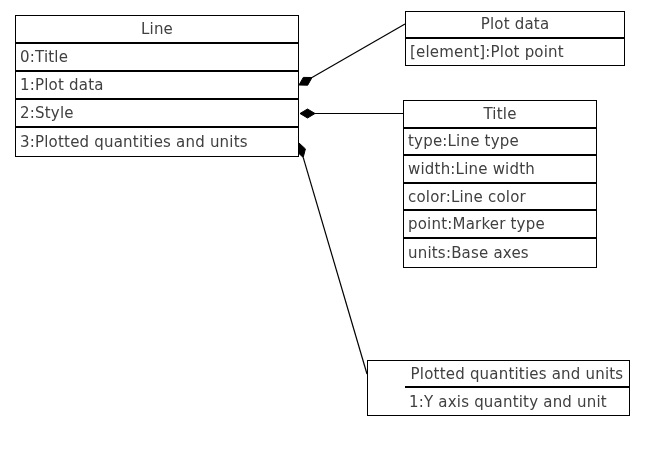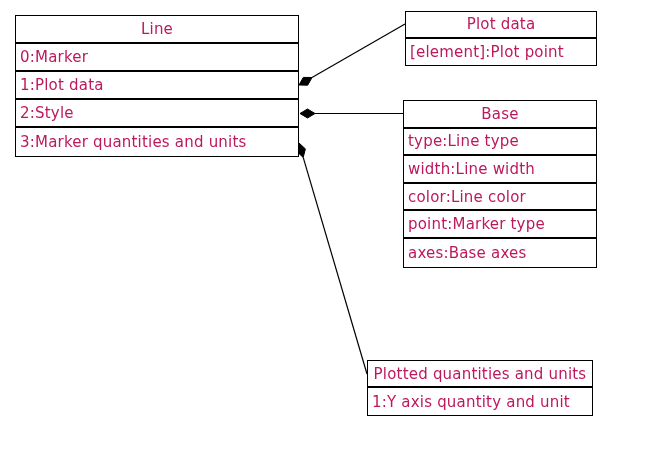--- a/index.html
+++ b/index.html
@@ -2,21 +2,21 @@
 <html><head>
 <meta charset="utf-8">
 <style>
   html, body { margin: 0; padding: 0; background: #ffffff; }
   .canvas {
     position: relative;
     width: 647px;
     height: 455px;
     background: #ffffff;
     font-family: "DejaVu Sans", sans-serif;
-    color: #be185d;
+    color: #404040;
     overflow: hidden;
   }
   .edges-layer {
     position: absolute;
     left: 0; top: 0;
     width: 647px; height: 455px;
     pointer-events: none;
   }
   .node {
     position: absolute;
@@ -38,23 +38,23 @@
   .hdr { justify-content: center; }
   .row { justify-content: flex-start; padding-left: 4px; }
 
   
   .node-line .cell    { height: 28px; }
   .node-plotdata .cell{ height: 26.5px; }
   .node-style .cell   { height: 27.6px; }
   .node-pqu .cell     { height: 27.2px; }
 
   .node-line    { left: 15px;  top: 15px;  width: 284px; }
-  .node-plotdata{ left: 405px; top: 11px;  width: 192px; }
+  .node-plotdata{ left: 405px; top: 11px;  width: 220px; }
   .node-style   { left: 403px; top: 100px; width: 194px; }
-  .node-pqu     { left: 367px; top: 360px; width: 226px; }
+  .node-pqu     { left: 367px; top: 360px; width: 263px; padding-left: 37px; }
 
   svg line    { stroke: #000000; stroke-width: 1.2; }
   svg polygon { fill: #000000; stroke: #000000; }
 </style>
 </head>
 <body>
 
 <div class="canvas">
 
   <svg class="edges-layer" viewBox="0 0 647 455" xmlns="http://www.w3.org/2000/svg">
@@ -67,38 +67,38 @@
       <polygon points="300,113.5 307.5,118 315,113.5 307.5,109"></polygon>
     </g>
     <g>
       <line x1="303.2" y1="157.4" x2="367" y2="374"></line>
       <polygon points="299,143 296.8,151.5 303.2,157.4 305.4,148.9"></polygon>
     </g>
   </svg>
 
   <div class="node node-line">
     <div class="cell hdr">Line</div>
-    <div class="cell row">0:Marker</div>
+    <div class="cell row">0:Title</div>
     <div class="cell row">1:Plot data</div>
     <div class="cell row">2:Style</div>
-    <div class="cell row">3:Marker quantities and units</div>
+    <div class="cell row">3:Plotted quantities and units</div>
   </div>
 
   <div class="node node-plotdata">
     <div class="cell hdr">Plot data</div>
     <div class="cell row">[element]:Plot point</div>
   </div>
 
   <div class="node node-style">
-    <div class="cell hdr">Base</div>
+    <div class="cell hdr">Title</div>
     <div class="cell row">type:Line type</div>
     <div class="cell row">width:Line width</div>
     <div class="cell row">color:Line color</div>
     <div class="cell row">point:Marker type</div>
-    <div class="cell row">axes:Base axes</div>
+    <div class="cell row">units:Base axes</div>
   </div>
 
   <div class="node node-pqu">
     <div class="cell hdr">Plotted quantities and units</div>
     <div class="cell row">1:Y axis quantity and unit</div>
   </div>
 
 </div>
 
 </body></html>

